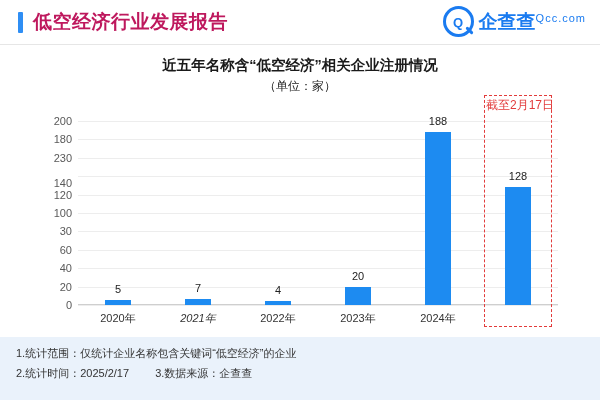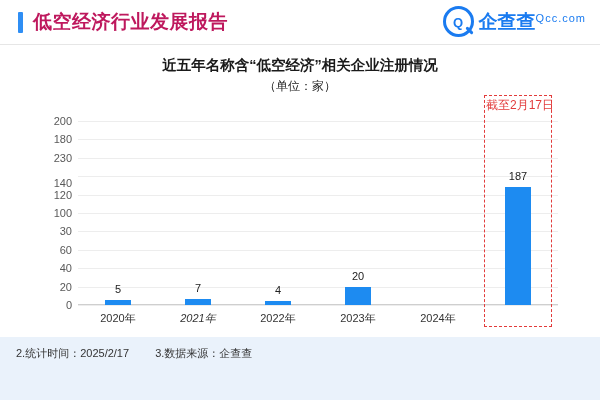--- a/index.html
+++ b/index.html
@@ -294,36 +294,43 @@
           <div class="bar-label" style="bottom: 11.44px;">7</div>
         </div>
         <div class="bar-slot" style="left: 160px; width: 80px;">
           <div class="bar" style="height: 3.68px; background: rgb(29, 139, 241);"></div>
           <div class="bar-label" style="bottom: 8.68px;">4</div>
         </div>
         <div class="bar-slot" style="left: 240px; width: 80px;">
           <div class="bar" style="height: 18.4px; background: rgb(29, 139, 241);"></div>
           <div class="bar-label" style="bottom: 23.4px;">20</div>
         </div>
+        <div class="bar-slot" style="left: 320px; width: 80px;">
+          <div class="bar" style="height: 172.96px; background: rgb(29, 139, 241);"></div>
+          <div class="bar-label" style="bottom: 177.96px;">188</div>
+        </div>
         <div class="bar-slot" style="left: 400px; width: 80px;">
           <div class="bar" style="height: 117.76px; background: rgb(29, 139, 241);"></div>
-          <div class="bar-label" style="bottom: 122.76px;">187</div>
+          <div class="bar-label" style="bottom: 122.76px;">128</div>
         </div>
       </div>
     <div id="xticks">
         <div class="xtick" style="left: 0px; width: 80px;">2020年</div>
         <div class="xtick" style="left: 80px; width: 80px; font-style: italic;">2021年</div>
         <div class="xtick" style="left: 160px; width: 80px;">2022年</div>
         <div class="xtick" style="left: 240px; width: 80px;">2023年</div>
         <div class="xtick" style="left: 320px; width: 80px;">2024年</div>
         <div class="xtick" style="left: 400px; width: 80px; margin-top: 48px;">2025年</div>
       </div>
     <div class="highlight-box" id="highlight-box" style="left: 406px; top: -26px; width: 68px; height: 232px; border-color: rgb(226, 59, 59);"></div>
     <div class="highlight-label" id="highlight-label" style="left: 408px; top: -24px; color: rgb(226, 59, 59);">截至2月17日</div>
   </div>
 </div>
 
 <div class="footer">
   <div class="footer-line">
+    <span class="footer-seg">1.统计范围：仅统计企业名称包含关键词“低空经济”的企业</span>
+  </div>
+  <div class="footer-line">
     <span class="footer-seg">2.统计时间：2025/2/17</span>
     <span class="footer-seg">3.数据来源：企查查</span>
   </div>
 </div>
 
 </body></html>

